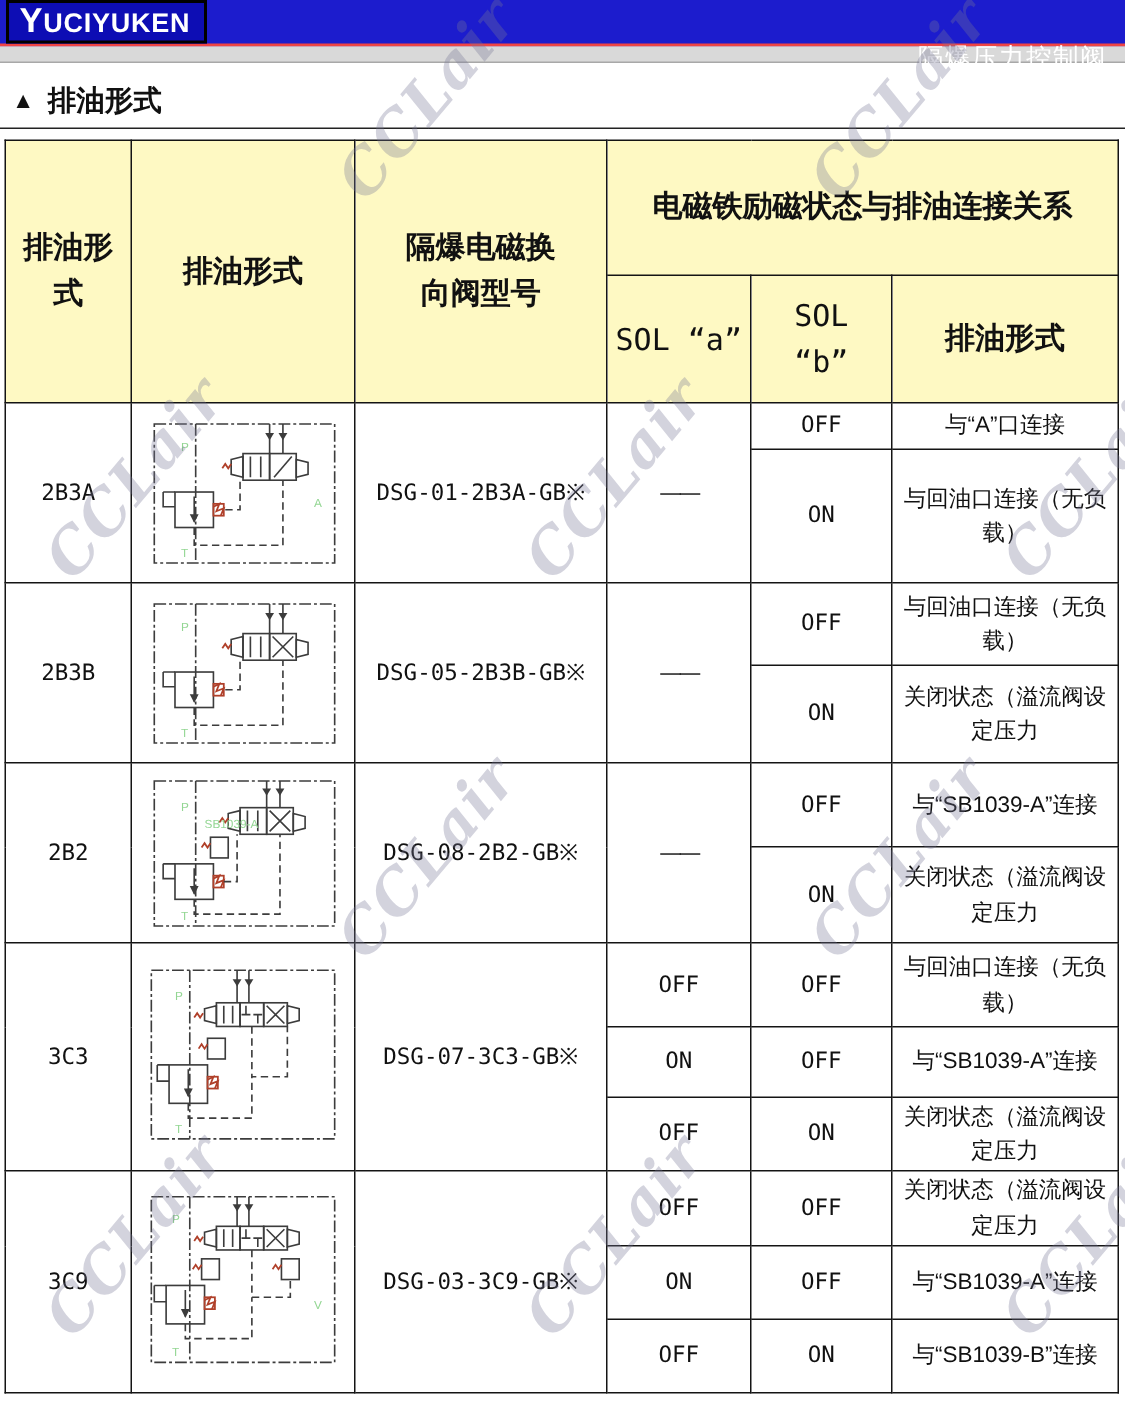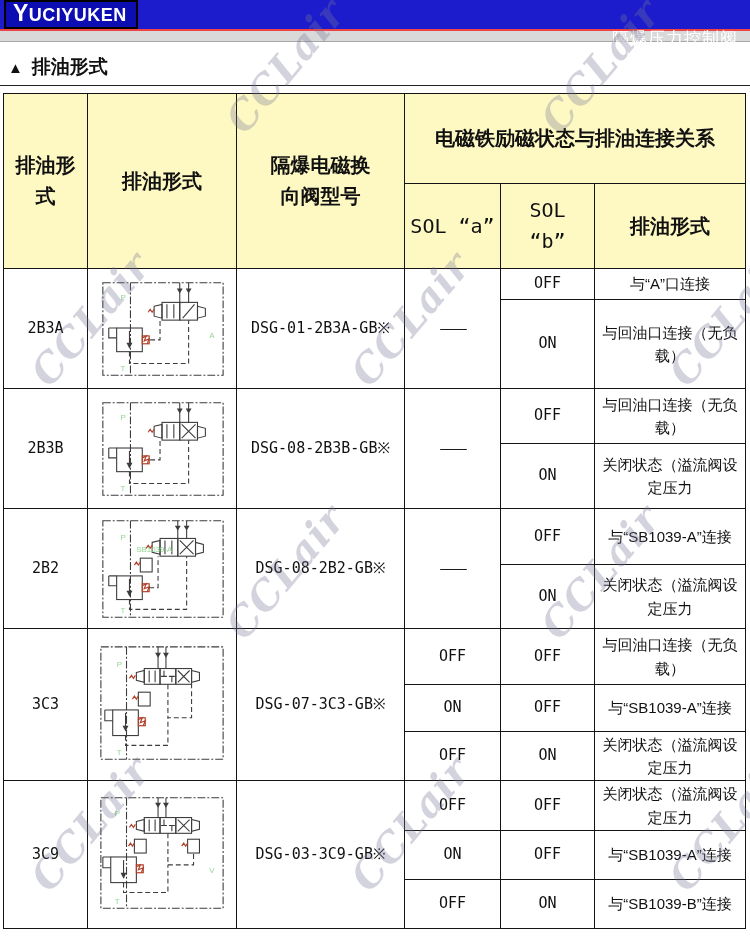--- a/index.html
+++ b/index.html
@@ -189,21 +189,21 @@
             <path d="M34 67 L37 73 L40 67 Z" fill="#3c3c3c"></path>
             <path d="M50 62 l4 -2 l-2 5 l5 -2 l-2 5" class="sym-red"></path>
             <rect x="50" y="60" width="7" height="8" class="sym-red"></rect>
             <path d="M37 76 L37 88 L97 88 L97 44" class="sym-stroke" stroke-dasharray="5 3"></path>
             <path d="M58 64 L68 64 L68 44" class="sym-stroke" stroke-dasharray="5 3"></path>
             <text x="28" y="24" class="sym-green">P</text>
             <text x="28" y="96" class="sym-green">T</text>
           </svg>
         </span>
       </td>
-      <td rowspan="2" class="mono">DSG-08-2B3B-GB※</td>
+      <td rowspan="2" class="mono">DSG-05-2B3B-GB※</td>
       <td rowspan="2" class="dash">——</td>
       <td class="mono">OFF</td>
       <td class="conn-cell">与回油口连接（无负载）</td>
     </tr>
     <tr style="height:65px">
       <td class="mono">ON</td>
       <td class="conn-cell">关闭状态（溢流阀设定压力</td>
     </tr>
 
     <tr style="height:56px">

